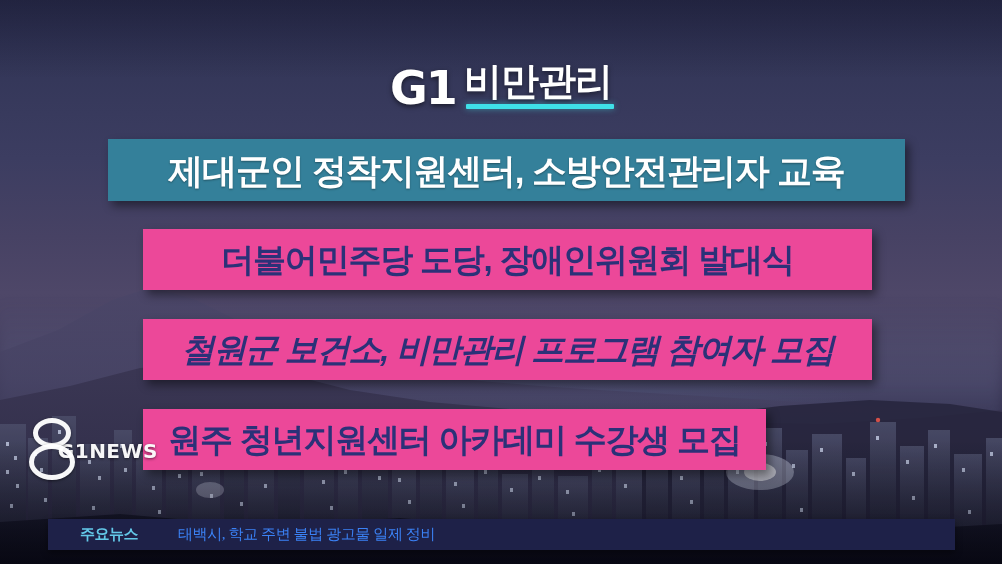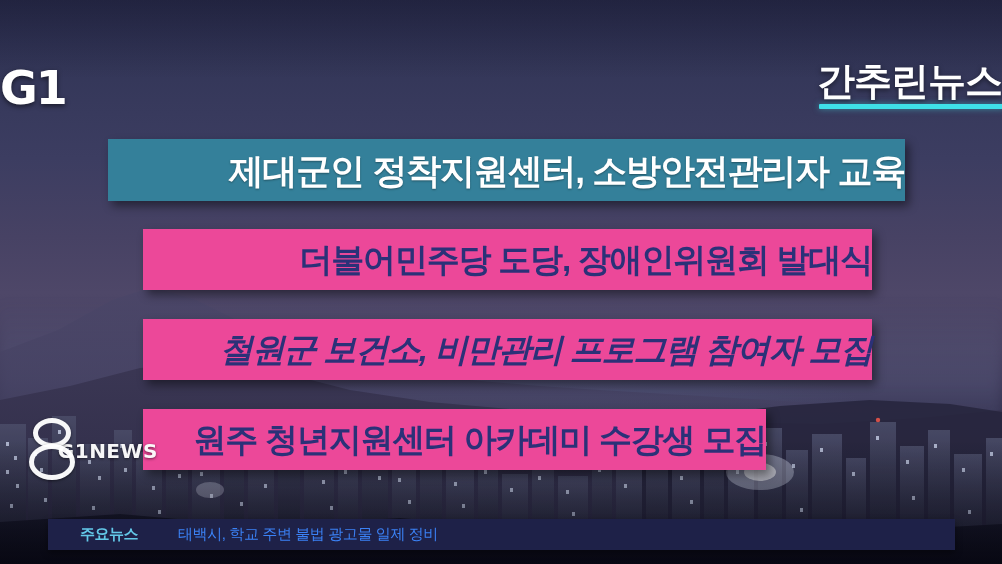--- a/index.html
+++ b/index.html
@@ -45,21 +45,21 @@
     position:absolute; inset:0;
     background:
       linear-gradient(180deg, rgba(10,10,22,0.35) 0%, rgba(0,0,0,0) 14%),
       linear-gradient(0deg, rgba(6,6,16,0.55) 0%, rgba(0,0,0,0) 22%);
     pointer-events:none;
   }
 
   
   #title-wrap {
     position:absolute; left:0; right:0; top:62px;
-    display:flex; align-items:flex-end; justify-content:space-between; gap:8px;
+    display:flex; align-items:flex-end; justify-content:center; gap:8px;
   }
   #g1-mark {
     font-size:46px; font-weight:800; color:#ffffff; letter-spacing:-2px;
     line-height:1; font-family:"DejaVu Sans","Liberation Sans",sans-serif;
     text-shadow:0 2px 5px rgba(0,0,0,0.55);
     position:relative; top:2px;
   }
   #title-kor-wrap { position:relative; padding-bottom:9px; }
   #title-kor {
     font-size:38px; font-weight:800; color:#ffffff; letter-spacing:-1px;
@@ -68,21 +68,21 @@
   }
   #title-underline {
     position:absolute; left:2px; right:-2px; bottom:0; height:5px;
     background:#3fe0e8; border-radius:1px;
     box-shadow:0 0 6px rgba(63,224,232,0.5);
   }
 
   
   .hl {
     position:absolute;
-    display:flex; align-items:center; justify-content:flex-end;
+    display:flex; align-items:center; justify-content:center;
     box-shadow:4px 5px 9px rgba(0,0,0,0.45);
   }
   .hl-text {
     font-weight:800; letter-spacing:-1.2px; white-space:nowrap;
     line-height:1;
   }
 
   #hl-0 {
     left:108px; top:139px; width:797px; height:62px;
     background:#34809a;
@@ -98,20 +98,21 @@
   #hl-1 { left:143px; top:229px; width:729px; height:61px; }
   #hl-2 { left:143px; top:319px; width:729px; height:61px;font-style:italic; }
   #hl-3 { left:143px; top:409px; width:623px; height:61px; }
 
   
   #ticker {
     position:absolute; left:48px; top:519px; width:907px; height:31px;
     background:#1e2148;
     display:flex; align-items:center;
     box-shadow:0 3px 7px rgba(0,0,0,0.4);
+    font-family:Liberation Serif, serif;
   }
   #ticker-label {
     color:#63c8e8; font-size:15px; font-weight:700; letter-spacing:-0.5px;
     margin-left:18px; width:86px; text-align:center; flex:none;
   }
   #ticker-text {
     color:#3b82f6; font-size:15px; font-weight:400; letter-spacing:-0.4px;
     margin-left:26px; white-space:nowrap;
   }
 
@@ -295,21 +296,21 @@
     <circle cx="820" cy="166" r="2.6" fill="#ff6a3a" opacity="0.85"></circle>
 
     <path d="M0,158 L120,150 L260,162 L400,154 L540,166 L700,158 L860,168 L1002,160 L1002,200 L0,200 Z" fill="url(#groundG)"></path>
   </svg>
 
   <div id="bg-vignette"></div>
 
   <div id="title-wrap">
     <span id="g1-mark">G1</span>
     <span id="title-kor-wrap">
-      <span id="title-kor">간추린뉴스</span>
+      <span id="title-kor">비만관리</span>
       <span id="title-underline"></span>
     </span>
   </div>
 
   <div class="hl" id="hl-0">
     <span class="hl-text">제대군인 정착지원센터, 소방안전관리자 교육</span>
   </div>
   <div class="hl hl-plain" id="hl-1">
     <span class="hl-text">더불어민주당 도당, 장애인위원회 발대식</span>
   </div>

